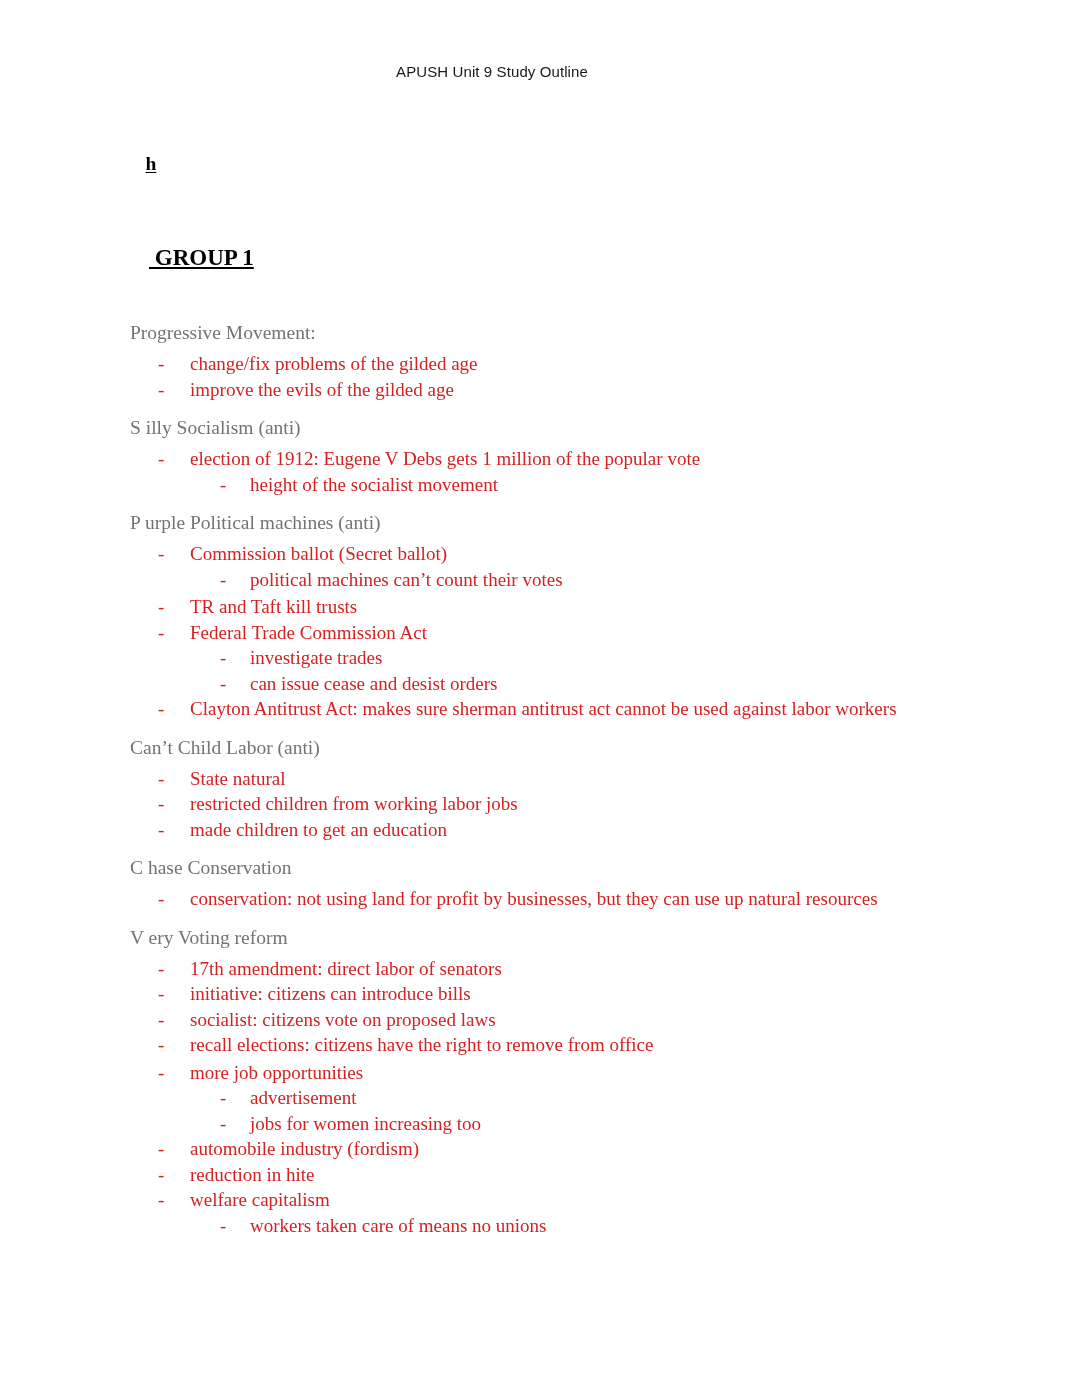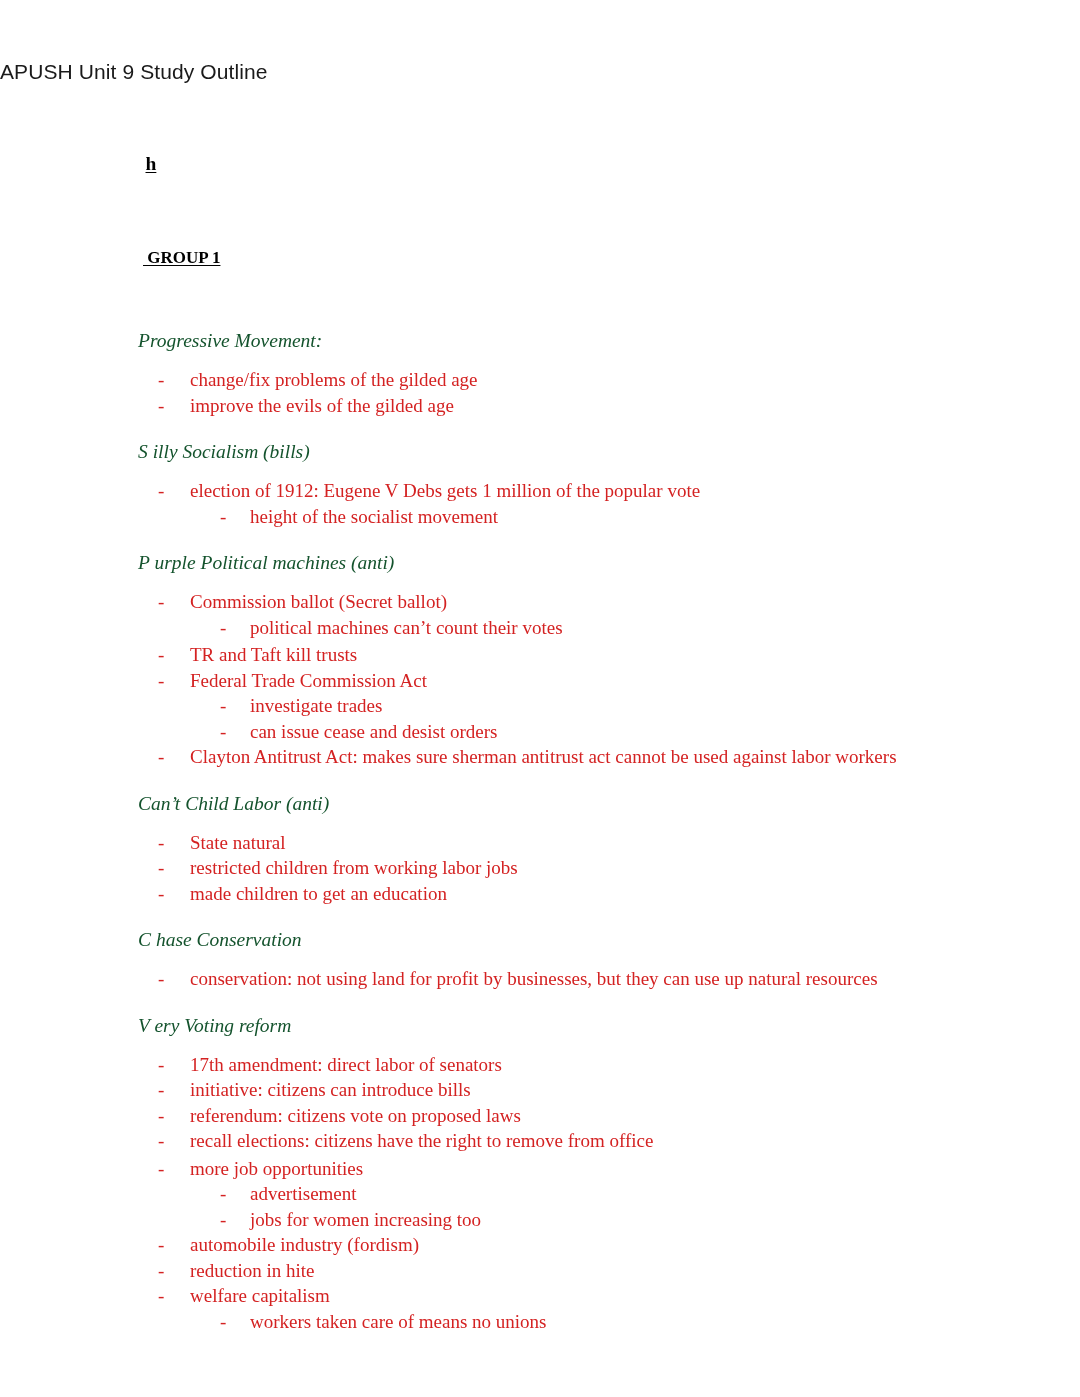--- a/index.html
+++ b/index.html
@@ -15,22 +15,23 @@
     color: #000000;
     overflow: hidden;
   }
 
   
   .page-header {
     position: absolute;
     top: 62px;
     left: 0;
     width: 984px;
+    text-align: center;
     font-family: "Liberation Sans", "DejaVu Sans", sans-serif;
-    font-size: 21px;
+    font-size: 15px;
     line-height: 20px;
     color: #1a1a1a;
     letter-spacing: 0.1px;
   }
 
   
   .doc-body {
     position: absolute;
     top: 122px;
     left: 126px;
@@ -43,34 +44,33 @@
     font-weight: bold;
     color: #000000;
     margin: 0;
     white-space: pre;
   }
   .title-line .u {
     text-decoration: underline;
     text-underline-offset: 2px;
   }
   .title-line.group {
-    font-size: 17px;
+    font-size: 23px;
     line-height: 33px;
     margin-top: 2px;
   }
 
   .section-head {
     font-size: 19.5px;
     line-height: 24px;
-    color: #14532d;
-    margin: 12px;
+    color: #737373;
+    margin: 4px;
     padding-top: 10px;
     padding-bottom: 2px;
     white-space: pre-wrap;
-    font-style: italic;
   }
 
   ul.lvl1, ul.lvl2 {
     list-style: none;
     margin: 0;
     padding: 0;
   }
   ul.lvl1 { margin-top: 2px; }
 
   li.bullet {
@@ -128,21 +128,21 @@
             <span class="dash">-</span>
             <span class="btext">change/fix problems of the gilded age</span>
           </li>
           <li class="bullet lvl1-item">
             <span class="dash">-</span>
             <span class="btext">improve the evils of the gilded age</span>
           </li>
         </ul>
       </div>
       <div class="section">
-        <p class="section-head">S illy Socialism (bills)</p>
+        <p class="section-head">S illy Socialism (anti)</p>
         <ul class="lvl1">
           <li class="bullet lvl1-item">
             <span class="dash">-</span>
             <span class="btext">election of 1912: Eugene V Debs gets 1 million of the popular vote</span>
           </li>
           <ul class="lvl2">
             <li class="bullet lvl2-item">
               <span class="dash">-</span>
               <span class="btext">height of the socialist movement</span>
             </li>
@@ -222,21 +222,21 @@
           <li class="bullet lvl1-item">
             <span class="dash">-</span>
             <span class="btext">17th amendment: direct labor of senators</span>
           </li>
           <li class="bullet lvl1-item">
             <span class="dash">-</span>
             <span class="btext">initiative: citizens can introduce bills</span>
           </li>
           <li class="bullet lvl1-item">
             <span class="dash">-</span>
-            <span class="btext">referendum: citizens vote on proposed laws</span>
+            <span class="btext">socialist: citizens vote on proposed laws</span>
           </li>
           <li class="bullet lvl1-item">
             <span class="dash">-</span>
             <span class="btext">recall elections: citizens have the right to remove from office</span>
           </li>
         </ul>
       </div>
       <div class="section">
         <ul class="lvl1">
           <li class="bullet lvl1-item">

